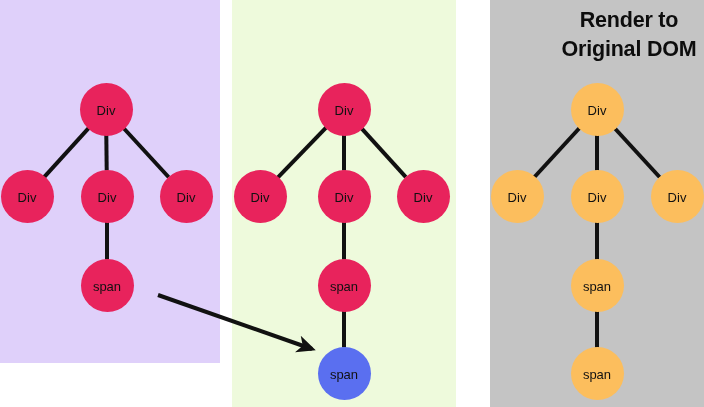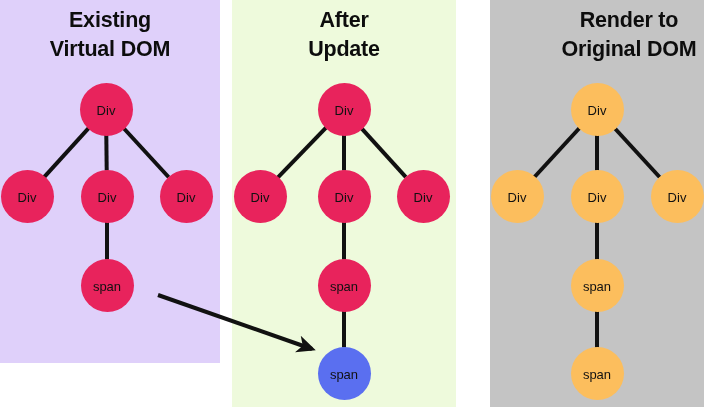--- a/index.html
+++ b/index.html
@@ -66,24 +66,20 @@
 </style>
 </head>
 <body>
 
 <div id="stage" style="width: 704px; height: 407px; background: rgb(255, 255, 255);">
 
   <div class="panel" id="panel-existing" style="left: 0px; top: 0px; width: 220px; height: 363px; background: rgb(223, 208, 250);"></div>
   <div class="panel" id="panel-after" style="left: 232px; top: 0px; width: 224px; height: 407px; background: rgb(238, 250, 220);"></div>
   <div class="panel" id="panel-render" style="left: 490px; top: 0px; width: 214px; height: 407px; background: rgb(196, 196, 196);"></div>
 
-  <div class="panel-title" id="title-existing" style="left: 0px; width: 220px; color: rgb(13, 13, 13);">Existing
-Virtual DOM</div>
-  <div class="panel-title" id="title-after" style="left: 232px; width: 224px; color: rgb(13, 13, 13);">After
-Update</div>
   <div class="panel-title" id="title-render" style="left: 490px; width: 214px; color: rgb(13, 13, 13); padding-left: 32px;">Render to
 Original DOM</div>
 
   <svg class="tree-svg" id="edge-layer" viewBox="0 0 704 407">
       <defs>
         <marker id="arrowhead" viewBox="0 0 10 10" refX="7.5" refY="5" markerWidth="5" markerHeight="5" orient="auto-start-reverse">
           <path d="M 0 0.6 L 9.5 5 L 0 9.4 L 2.6 5 Z" fill="#111111"></path>
         </marker>
       </defs>
       <line x1="88.85764706053364" y1="127.87828741434903" x2="44.14235293946636" y2="177.12171258565098" stroke="#111111" stroke-width="4" stroke-linecap="butt"></line>

